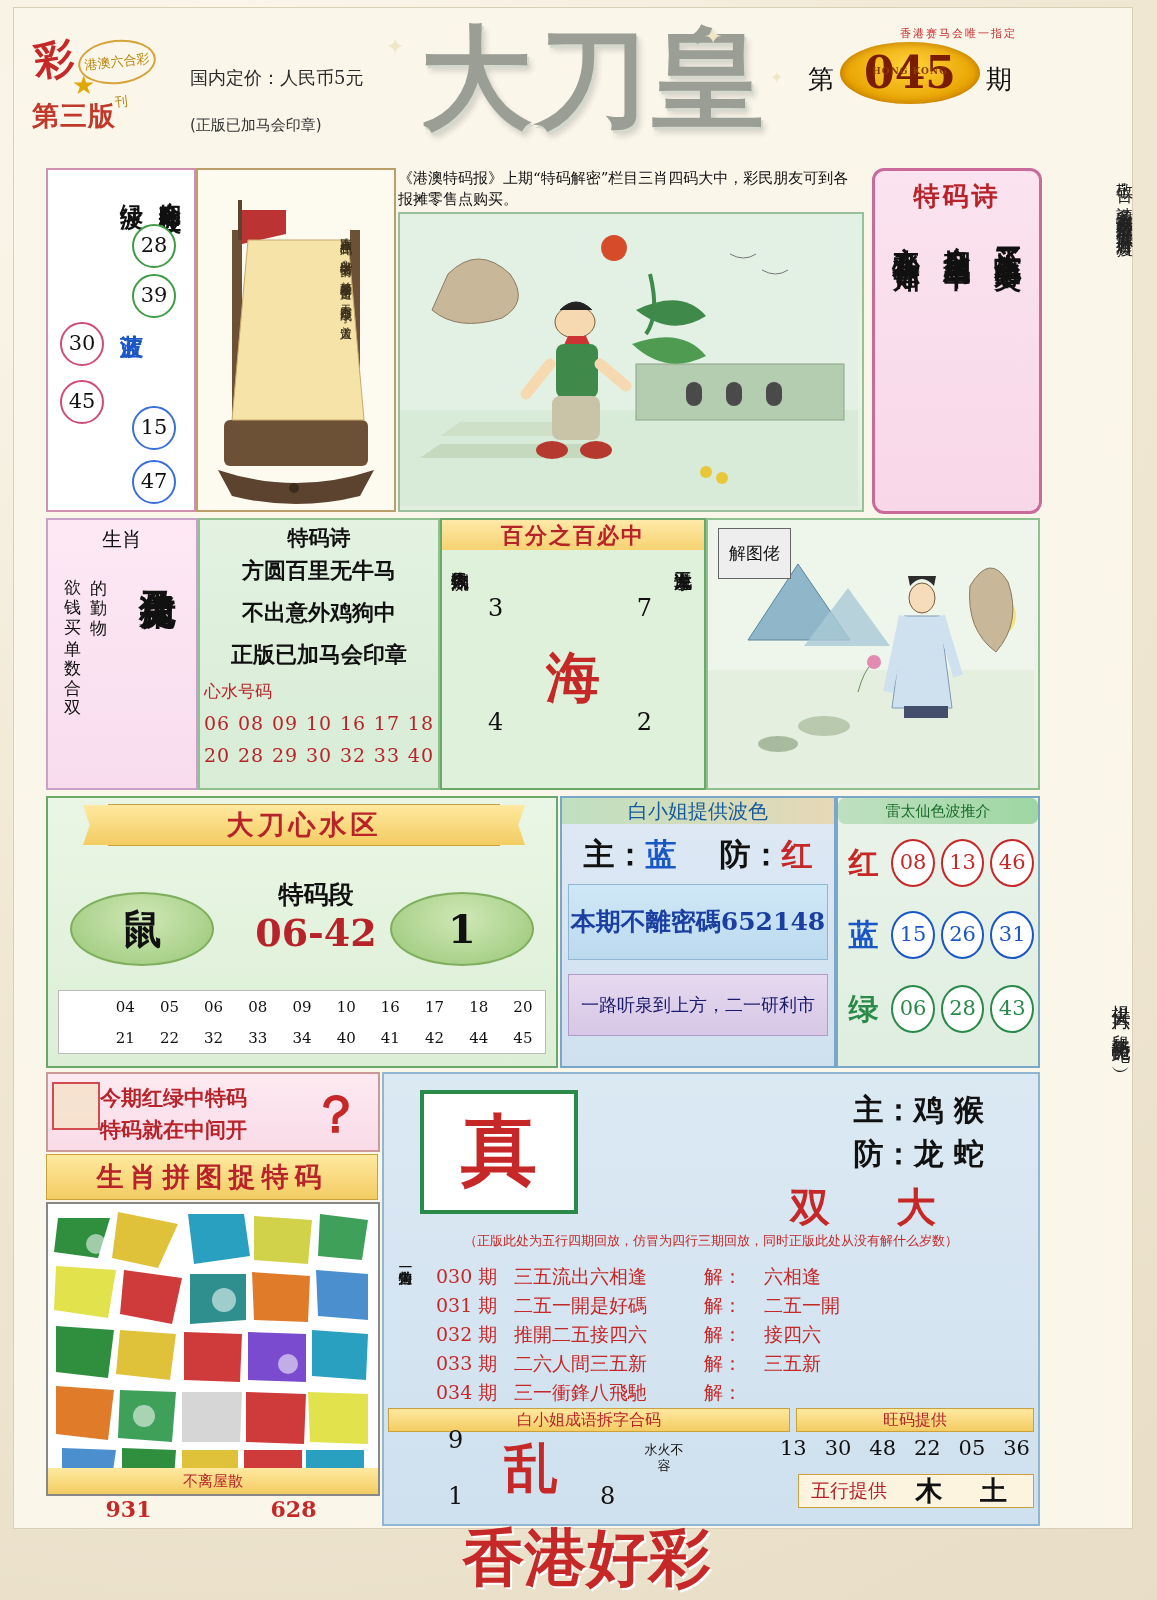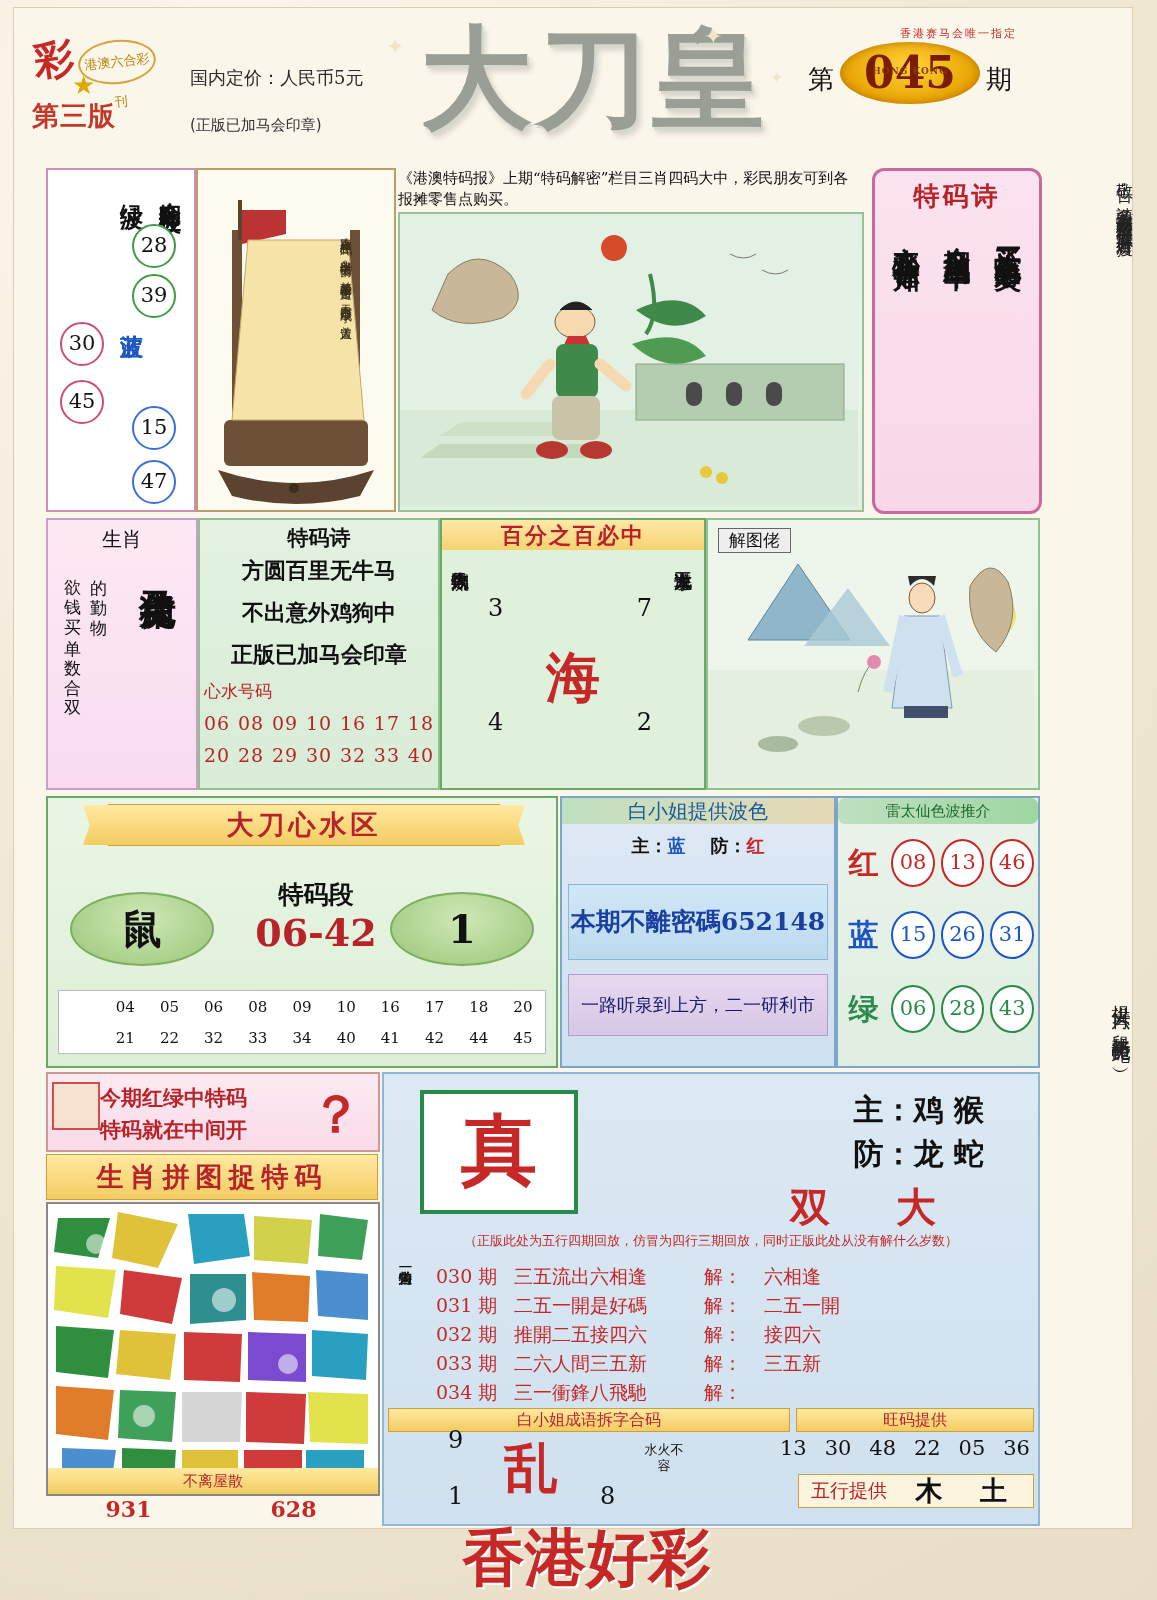--- a/index.html
+++ b/index.html
@@ -224,21 +224,21 @@
     color:#c62828;font-weight:bold;
     font-family:"DejaVu Serif","Liberation Serif",serif;
   }
   .bfz .n{position:absolute;font-size:24px;color:#111;font-family:"DejaVu Serif","Liberation Serif",serif;}
   .jietu{
     position:absolute;left:660px;top:0;width:330px;height:268px;
     border:2px solid #8fc08f;background:linear-gradient(180deg,#eef6ec,#e6f1e3);
     overflow:hidden;
   }
   .jietu .tag{
-    position:absolute;left:10px;top:8px;padding:0 10px;border:1px solid #666;
+    position:absolute;left:10px;top:8px;padding:13px 10px;border:1px solid #666;
     background:#eee;font-size:17px;color:#111;
     font-family:"DejaVu Serif","Liberation Serif",serif;
   }
   
   .row3{position:absolute;left:46px;top:796px;width:990px;height:268px;}
   .dadao{
     position:absolute;left:0;top:0;width:508px;height:268px;
     border:2px solid #6aa86a;background:linear-gradient(180deg,#eaf6e5,#dcefd6);
   }
   .banner{
@@ -282,21 +282,21 @@
     position:absolute;left:514px;top:0;width:272px;height:268px;
     border:2px solid #7aa6c8;background:linear-gradient(180deg,#dfe9f5,#cfe0ef);
   }
   .bai .hdr{
     position:absolute;left:0;right:0;top:0;height:26px;line-height:26px;
     text-align:center;font-size:20px;color:#155a9c;
     background:linear-gradient(90deg,#bfe0c0,#e6d8b6);
     font-family:"DejaVu Serif","Liberation Serif",serif;
   }
   .bai .zf{
-    position:absolute;left:0;right:0;top:36px;text-align:center;font-size:18px;
+    position:absolute;left:0;right:0;top:36px;text-align:center;font-size:31px;
     color:#111;font-family:"DejaVu Serif","Liberation Serif",serif;font-weight:bold;
   }
   .bai .zf .blue{color:#1a56c4;}
   .bai .zf .red{color:#c62828;}
   .bai .mid{
     position:absolute;left:6px;right:6px;top:86px;height:74px;
     background:linear-gradient(180deg,#cfe8f7,#bcd9ee);border:1px solid #8fb6d2;
     text-align:center;line-height:74px;font-size:25px;color:#1a3fa0;font-weight:bold;
     font-family:"DejaVu Serif","Liberation Serif",serif;
   }

